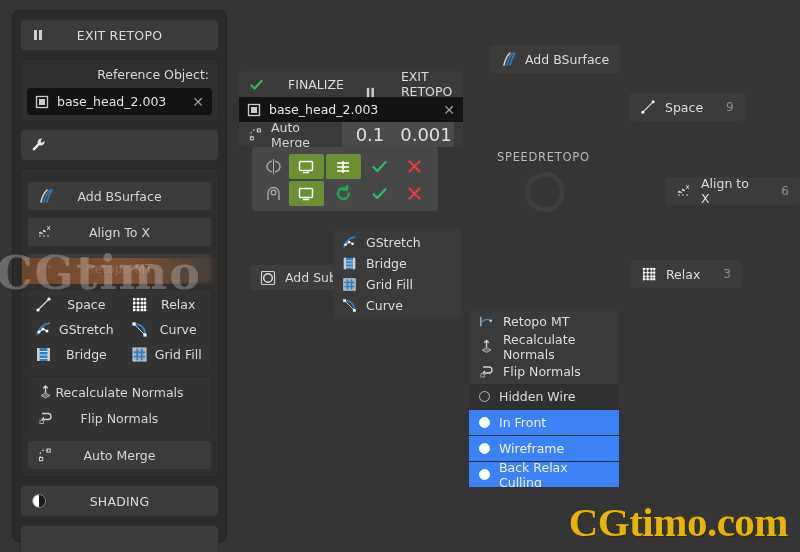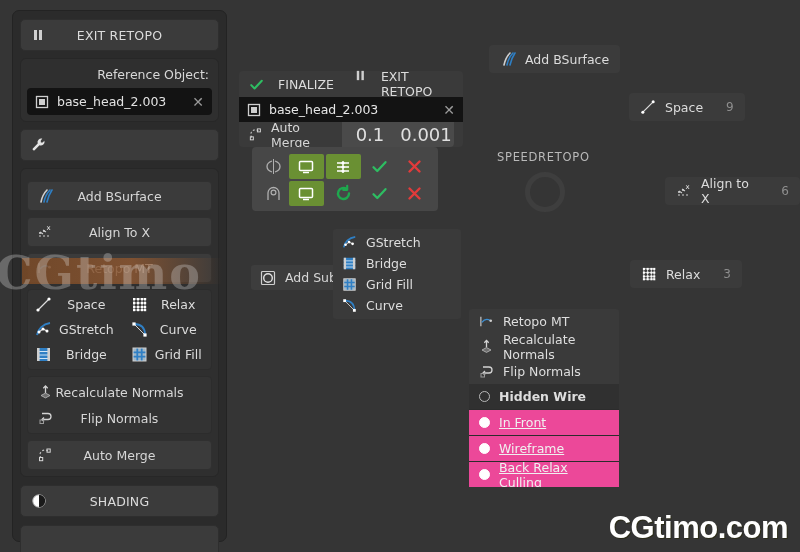--- a/index.html
+++ b/index.html
@@ -78,21 +78,21 @@
   }
   .srow .ico{ position:absolute; left:10px; top:50%; transform:translateY(-50%); }
   .srow .lbl{ width:100%; text-align:center; }
 
   
   #mid-panel{ position:absolute; left:239px; top:71px; width:224px; }
   .mid-topbar{
     height:26px; background:#3a3a3a; border-radius:4px 4px 0 0;
     display:flex; align-items:center; font-size:12.5px; color:#dcdcdc;
   }
-  .mid-topbar .seg{ display:flex; align-items:flex-start; gap:14px; padding:0 10px; }
+  .mid-topbar .seg{ display:flex; align-items:flex-end; gap:24px; padding:0 10px; }
   .mid-name{
     height:25px; background:#131313;
     display:flex; align-items:center; gap:8px; padding:0 8px;
     font-size:12.5px; color:#e6e6e6;
   }
   .mid-name .x{ margin-left:auto; color:#9d9d9d; font-size:14px; }
   .mid-merge{
     height:25px; background:#3a3a3a; border-radius:0 0 4px 4px;
     display:flex; align-items:center; gap:8px; padding:0 9px; font-size:12.5px;
   }
@@ -130,22 +130,22 @@
     font-size:12.5px; color:#dedede;
   }
 
   
   #menu-rmt{
     position:absolute; left:469px; top:309px; width:150px;
     background:#3a3a3a; border-radius:3px 3px 0 0; overflow:hidden;
   }
   #menu-rmt .mi{ height:25px; padding:0 10px; }
   #menu-rmt .sep{ height:1px; background:#2c2c2c; }
-  #menu-rmt .mi.dark{ background:#303030;font-weight:bold; }
-  #menu-rmt .mi.green{ background:#ec4899; color:#f0f0f0;text-decoration:underline; }
+  #menu-rmt .mi.dark{ background:#303030; }
+  #menu-rmt .mi.green{ background:#3b82f6; color:#f0f0f0; }
   .radio{
     width:11px; height:11px; border-radius:50%;
     border:1.4px solid #b8b8b8; flex:0 0 auto;
   }
   .radio.on{ background:#ffffff; border-color:#ffffff; }
 
   
   .pill{
     position:absolute; height:28px; background:#3b3b3b; border-radius:4px;
     display:flex; align-items:center; gap:9px; padding:0 11px;
@@ -159,22 +159,22 @@
     font-size:11.5px; letter-spacing:.7px; color:#b9b9b9;
   }
   #vp-circle{
     position:absolute; left:525px; top:172px; width:40px; height:40px;
     border:5px solid #3e3e3e; border-radius:50%;
   }
 
   
   #wm-cgtimo{
     position:absolute; right:12px; bottom:6px;
-    font-family:Liberation Sans, sans-serif; font-weight:bold;
-    font-size:31px; color:#ffffff; letter-spacing:-0.5px;
+    font-family:Liberation Serif, serif; font-weight:bold;
+    font-size:41px; color:#eab308; letter-spacing:-0.5px;
     text-shadow:1px 1px 0 #2d2d1a;
   }
   #wm-ghost{
     position:absolute; left:-6px; top:248px; width:230px; height:62px;
     pointer-events:none;
   }
   #wm-ghost .band{
     position:absolute; left:28px; top:10px; width:200px; height:26px;
     background:linear-gradient(90deg,#7a4a26 0%, #8a5530 55%, rgba(138,85,48,0) 100%);
     opacity:.85;

